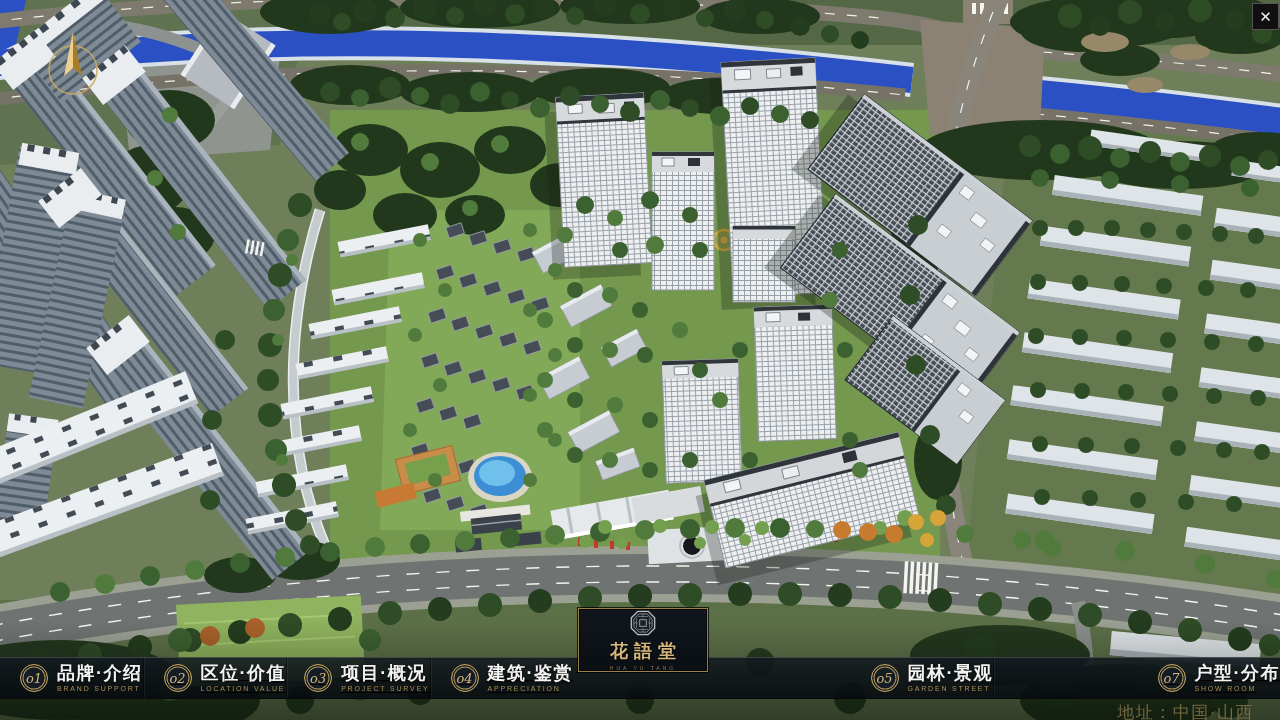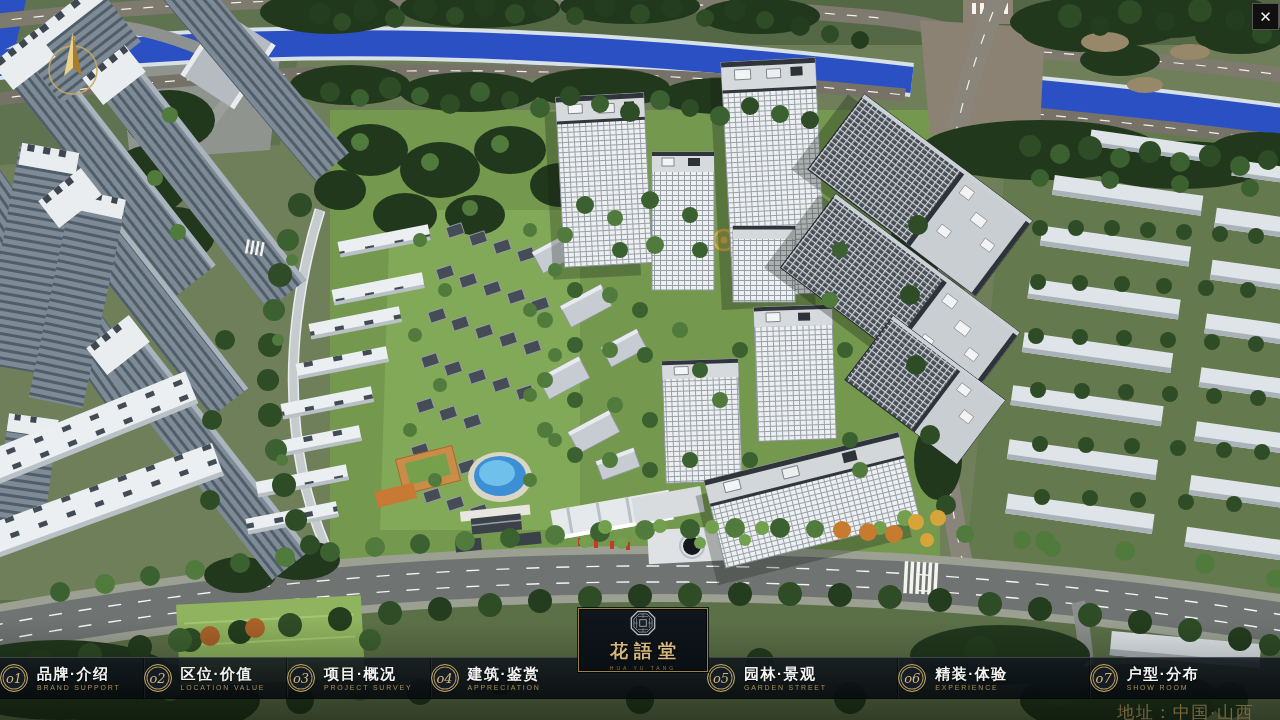--- a/index.html
+++ b/index.html
@@ -16,32 +16,32 @@
     display:flex;align-items:center;justify-content:center;cursor:pointer;}
   .close-btn span{color:#f2f2f2;font-size:15px;line-height:1;font-weight:bold;}
 
   
   .bar{position:absolute;left:0;top:657px;width:1280px;height:42px;display:flex;
     background:linear-gradient(180deg,rgba(18,25,31,.88),rgba(7,11,15,.9));
     border-top:1px solid rgba(255,255,255,.22);
     border-bottom:1px solid rgba(0,0,0,.65);box-sizing:border-box;}
   .bar-side{flex:1;display:flex;}
   .bar-gap{width:134px;}
-  .nav-item{flex:1;display:flex;align-items:center;justify-content:flex-start;gap:9px;
+  .nav-item{flex:1;display:flex;align-items:center;justify-content:flex-end;gap:9px;
     cursor:pointer;min-width:0;}
   .nav-item + .nav-item{border-left:1px solid rgba(0,0,0,.5);
-    box-shadow:inset 1px 0 0 rgba(255,255,255,.06);}
+    box-shadow:inset 1px 0 0 rgba(255,255,255,.06);text-decoration:underline;}
   .badge{width:28px;height:28px;border-radius:50%;flex:0 0 28px;
     border:1px solid #c9a85f;background:#141d26;box-sizing:border-box;
     box-shadow:inset 0 0 0 1.5px #141d26, inset 0 0 0 2.5px rgba(201,168,95,.85);
     display:flex;align-items:center;justify-content:center;}
   .badge i{font-family:"DejaVu Serif","Liberation Serif",serif;font-style:italic;
     font-size:13px;color:#d6b678;letter-spacing:0;}
   .nav-labels{display:flex;flex-direction:column;align-items:flex-start;line-height:1;}
-  .nav-zh{color:#f3f3f1;font-size:15px;font-weight:bold;letter-spacing:1.5px;
+  .nav-zh{color:#f3f3f1;font-size:18px;font-weight:bold;letter-spacing:1.5px;
     white-space:nowrap;text-shadow:0 1px 2px rgba(0,0,0,.8);}
   .nav-en{color:#a88f55;font-size:7px;letter-spacing:1.8px;margin-top:3px;white-space:nowrap;}
 
   
   .logo-plate{position:absolute;left:578px;top:608px;width:130px;height:64px;
     background:linear-gradient(180deg,#10161c,#0a0f14);
     border:1px solid #9b8149;box-sizing:border-box;cursor:pointer;
     box-shadow:0 0 0 1px rgba(0,0,0,.75), inset 0 0 0 1px rgba(0,0,0,.7);
     display:flex;flex-direction:column;align-items:center;justify-content:center;}
   .seal{width:28px;height:28px;margin-top:1px;}
@@ -905,29 +905,20 @@
         <span class="badge">
             <i>o5</i>
           </span>
         <span class="nav-labels">
           <span class="nav-zh">园林·景观</span>
           <span class="nav-en">GARDEN STREET</span>
         </span>
       </div>
       <div class="nav-item">
         <span class="badge">
-            <i>o6</i>
-          </span>
-        <span class="nav-labels">
-          <span class="nav-zh">精装·体验</span>
-          <span class="nav-en">EXPERIENCE</span>
-        </span>
-      </div>
-      <div class="nav-item">
-        <span class="badge">
             <i>o7</i>
           </span>
         <span class="nav-labels">
           <span class="nav-zh">户型·分布</span>
           <span class="nav-en">SHOW ROOM</span>
         </span>
       </div>
     </div>
   </nav>
 

